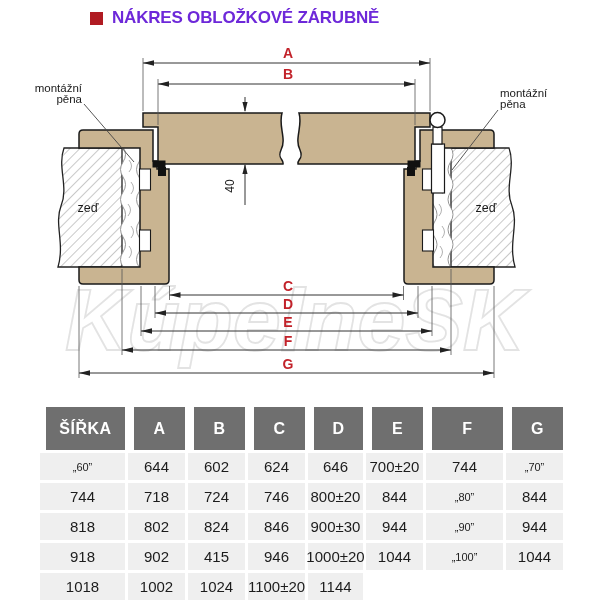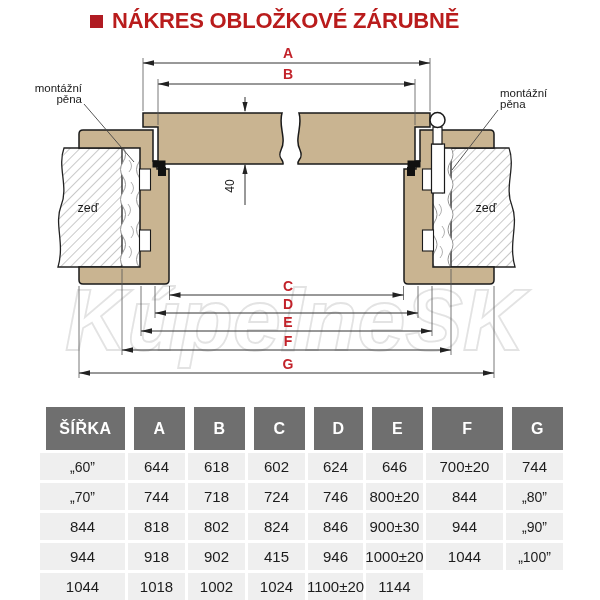--- a/index.html
+++ b/index.html
@@ -3,34 +3,34 @@
 <meta charset="utf-8">
 <style>
   * { margin:0; padding:0; box-sizing:border-box; }
   html,body { width:600px; height:600px; background:#ffffff; overflow:hidden;
     font-family:"Liberation Sans", sans-serif; }
   .page { position:relative; width:600px; height:600px; background:#fff; }
 
   
   .title-bar { position:absolute; left:90px; top:8px; display:flex; align-items:center; gap:9px; }
   .title-square { width:13px; height:13px; background:#b01b22; }
-  .title-text { font-size:22px; font-weight:700; color:#b91c1c; letter-spacing:-0.2px; }
+  .title-text { font-size:17px; font-weight:700; color:#6d28d9; letter-spacing:-0.2px; }
 
   
   .diagram { position:absolute; left:0; top:28px; width:600px; height:378px; }
 
   
   .size-table { position:absolute; left:40px; top:407px; width:523px;
     display:grid; grid-template-columns:85px 57px 57px 57px 55px 57px 77px 57px;
     grid-auto-rows:auto; gap:3px; background:#fff; }
   .th { background:#6f6f6f; color:#fff; font-weight:700; font-size:16px;
     height:43px; display:flex; align-items:center; justify-content:center; letter-spacing:0.5px;margin-left:6px; }
   .td { background:#efefef; color:#1c1c1c; font-size:15px; height:27px;
     display:flex; align-items:center; justify-content:center; }
-  .td.rowlabel { font-size:14px; }
+  .td.rowlabel { font-size:11px; }
 
   svg text { font-family:"Liberation Sans", sans-serif; }
   .dimletter { font-size:14px; font-weight:700; fill:#c2222a; }
   .smalllabel { font-size:11.5px; fill:#1a1a1a; }
   .walllabel { font-size:12.5px; fill:#1a1a1a; }
   .watermark { font-size:88px; font-weight:700; font-style:italic; fill:none;
     stroke:#e0e0e0; stroke-width:1.8px; opacity:0.9; }
 </style>
 </head>
 <body>
@@ -191,21 +191,20 @@
     <div class="th">A</div>
     <div class="th">B</div>
     <div class="th">C</div>
     <div class="th">D</div>
     <div class="th">E</div>
     <div class="th">F</div>
     <div class="th">G</div>
 
     <div class="td rowlabel">„60”</div>
     <div class="td">644</div>
-    <div class="td">618</div>
     <div class="td">602</div>
     <div class="td">624</div>
     <div class="td">646</div>
     <div class="td">700±20</div>
     <div class="td">744</div>
 
     <div class="td rowlabel">„70”</div>
     <div class="td">744</div>
     <div class="td">718</div>
     <div class="td">724</div>

